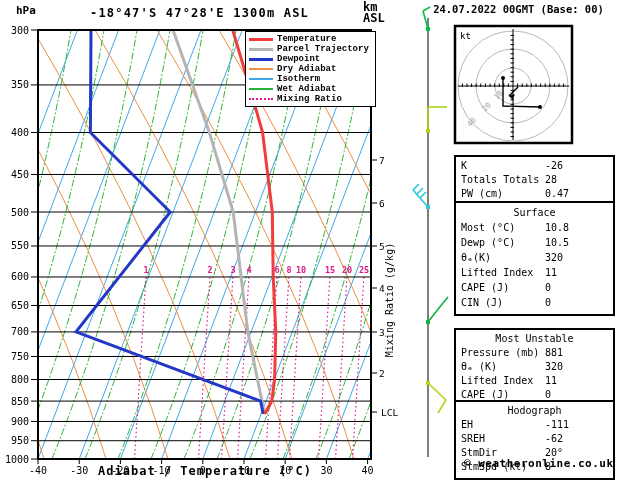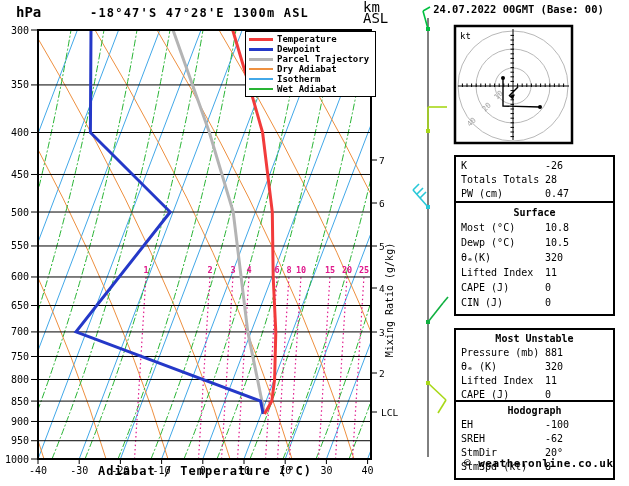--- a/index.html
+++ b/index.html
@@ -1,32 +1,32 @@
 <!DOCTYPE html>
 <html><head>
 <meta charset="utf-8">
 <style>
   html,body{margin:0;padding:0;background:#fff;}
   #canvas{position:relative;width:629px;height:486px;background:#fff;overflow:hidden;
           font-family:"DejaVu Sans Mono","Liberation Mono",monospace;color:#000;}
   #gfx{position:absolute;left:0;top:0;}
   .ovl{position:absolute;white-space:nowrap;}
-  #hpa-label{left:16px;top:4px;font-size:14px;font-weight:bold;}
+  #hpa-label{left:16px;top:4px;font-size:11px;font-weight:bold;}
   #sounding-title{left:52px;top:6px;font-size:12px;font-weight:bold;letter-spacing:1.2px;margin-left:38px;}
-  #km-asl{left:363px;top:2px;font-size:14px;font-weight:normal;line-height:11px;text-align:left;}
+  #km-asl{left:363px;top:2px;font-size:12px;font-weight:bold;line-height:11px;text-align:left;}
   #date-title{left:408px;top:3px;width:221px;font-size:10.5px;font-weight:bold;text-align:center;}
   #xaxis-title{left:38px;top:464px;width:334px;text-align:center;font-size:12px;font-weight:bold;letter-spacing:1px;}
   #footer-credit{left:452px;top:457px;font-size:11px;font-weight:bold;letter-spacing:0.5px;margin-left:12px;}
   #legend{left:245px;top:31px;width:126px;border:1px solid #000;background:#fff;padding:2px 0 2px 3px;}
-  .lg-row{display:flex;align-items:center;height:10px;}
+  .lg-row{display:flex;align-items:center;height:10px;font-family:Liberation Mono, monospace;}
   .lg-swatch{width:24px;height:0;border-top-style:solid;margin-right:4px;flex:none;}
   .lg-label{font-size:9px;font-weight:bold;line-height:10px;}
   .panel{position:absolute;left:454px;width:157px;border:2px solid #000;background:#fff;
          font-size:10px;padding-top:2px;}
-  .p-title{text-align:center;font-weight:bold;height:14px;line-height:14px;}
+  .p-title{text-align:center;font-weight:normal;height:14px;line-height:14px;}
   .p-row{position:relative;height:14px;line-height:14px;padding-left:5px;}
   .p15 .p-row,.p15 .p-title{height:15px;line-height:15px;}
   .p-val{position:absolute;left:89px;top:0;text-align:right;}
   #panel-indices{top:155px;height:44px;}
   #panel-surface{top:201px;height:109px;}
   #panel-mu{top:312px;height:86px;margin-top:16px;}
   #panel-hodo{top:400px;height:74px;}
 </style>
 </head>
 <body>
@@ -300,38 +300,42 @@
   </div>
 
   <div class="ovl" id="date-title">24.07.2022 00GMT (Base: 00)</div>
 
   <div class="ovl" id="legend">
       <div class="lg-row">
         <span class="lg-swatch" style="border-top-color: rgb(242, 59, 59); border-top-width: 3px;"></span>
         <span class="lg-label">Temperature</span>
       </div>
       <div class="lg-row">
+        <span class="lg-swatch" style="border-top-color: rgb(180, 180, 180); border-top-width: 3px;"></span>
+        <span class="lg-label">Parcel Trajectory</span>
+      </div>
+      <div class="lg-row">
         <span class="lg-swatch" style="border-top-color: rgb(36, 56, 200); border-top-width: 3px;"></span>
         <span class="lg-label">Dewpoint</span>
       </div>
       <div class="lg-row">
-        <span class="lg-swatch" style="border-top-color: rgb(180, 180, 180); border-top-width: 3px;"></span>
-        <span class="lg-label">Parcel Trajectory</span>
-      </div>
-      <div class="lg-row">
         <span class="lg-swatch" style="border-top-color: rgb(238, 144, 64); border-top-width: 2px;"></span>
         <span class="lg-label">Dry Adiabat</span>
       </div>
       <div class="lg-row">
         <span class="lg-swatch" style="border-top-color: rgb(66, 168, 232); border-top-width: 2px;"></span>
         <span class="lg-label">Isotherm</span>
       </div>
       <div class="lg-row">
         <span class="lg-swatch" style="border-top-color: rgb(40, 180, 52); border-top-width: 2px;"></span>
         <span class="lg-label">Wet Adiabat</span>
+      </div>
+      <div class="lg-row">
+        <span class="lg-swatch" style="border-top: 2px dotted rgb(224, 24, 140);"></span>
+        <span class="lg-label">Mixing Ratio</span>
       </div>
     </div>
 
   <div class="ovl" id="xaxis-title">Adiabat / Temperature (°C)</div>
 
   <div class="panel" id="panel-indices">
     <div class="p-row"><span>K</span><span class="p-val">-26</span></div>
     <div class="p-row"><span>Totals Totals</span><span class="p-val">28</span></div>
     <div class="p-row"><span>PW (cm)</span><span class="p-val">0.47</span></div>
   </div>
@@ -350,20 +354,20 @@
     <div class="p-title">Most Unstable</div>
     <div class="p-row"><span>Pressure (mb)</span><span class="p-val">881</span></div>
     <div class="p-row"><span>θₑ (K)</span><span class="p-val">320</span></div>
     <div class="p-row"><span>Lifted Index</span><span class="p-val">11</span></div>
     <div class="p-row"><span>CAPE (J)</span><span class="p-val">0</span></div>
     <div class="p-row"><span>CIN (J)</span><span class="p-val">0</span></div>
   </div>
 
   <div class="panel" id="panel-hodo">
     <div class="p-title">Hodograph</div>
-    <div class="p-row"><span>EH</span><span class="p-val">-100</span></div>
+    <div class="p-row"><span>EH</span><span class="p-val">-111</span></div>
     <div class="p-row"><span>SREH</span><span class="p-val">-62</span></div>
     <div class="p-row"><span>StmDir</span><span class="p-val">20°</span></div>
     <div class="p-row"><span>StmSpd (kt)</span><span class="p-val">8</span></div>
   </div>
 
   <div class="ovl" id="footer-credit">© weatheronline.co.uk</div>
 </div>
 
 </body></html>

